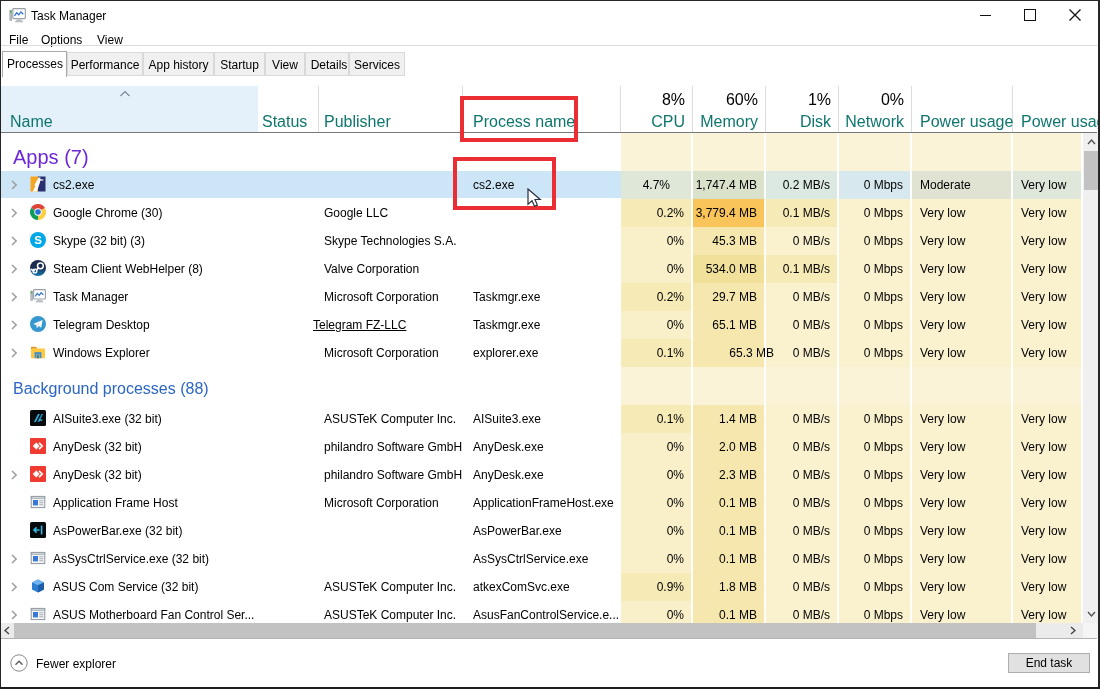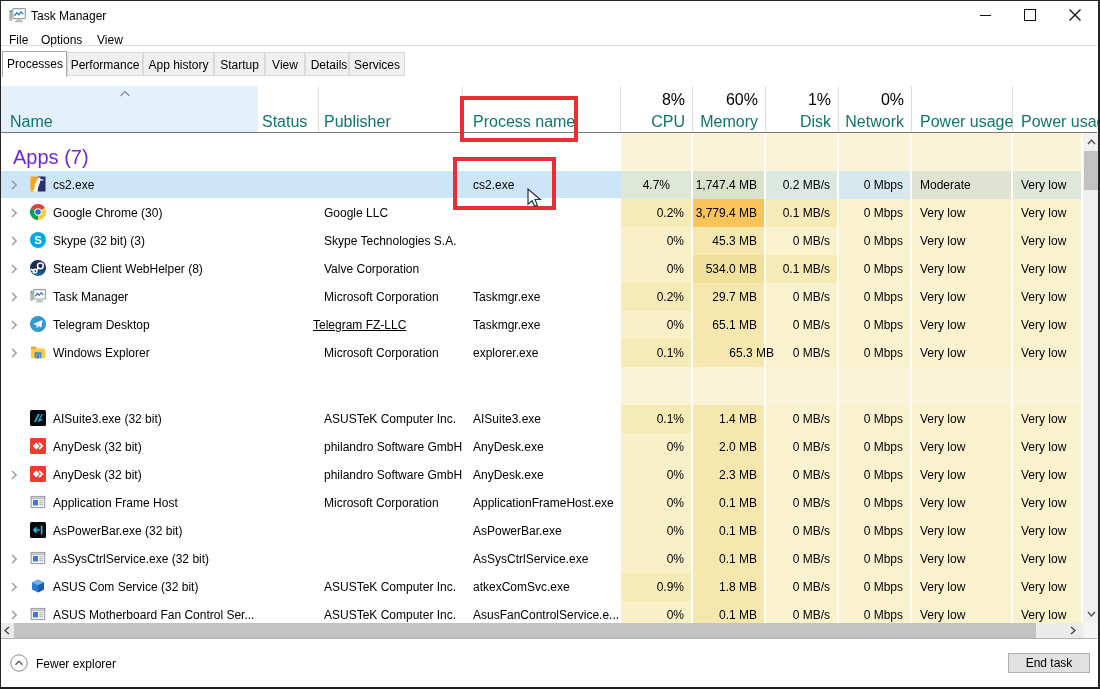--- a/index.html
+++ b/index.html
@@ -249,20 +249,21 @@
 <div class="cellnum" style="left:766px;top:346px;width:73px;">0 MB/s</div>
 <div class="cellnum" style="left:839px;top:346px;width:73px;">0 Mbps</div>
 <div class="celltxt" style="left:912px;top:346px;width:101px;">Very low</div>
 <div class="celltxt" style="left:1013px;top:346px;width:70px;">Very low</div>
 <div class="heat" style="left:621px;top:367px;width:72px;height:38px;background:#FBF3D8"></div>
 <div class="heat" style="left:693px;top:367px;width:73px;height:38px;background:#FBF3D8"></div>
 <div class="heat" style="left:766px;top:367px;width:73px;height:38px;background:#FBF3D8"></div>
 <div class="heat" style="left:839px;top:367px;width:73px;height:38px;background:#FBF3D8"></div>
 <div class="heat" style="left:912px;top:367px;width:101px;height:38px;background:#FBF3D8"></div>
 <div class="heat" style="left:1013px;top:367px;width:70px;height:38px;background:#FBF3D8"></div>
+<div class="abs" style="left:13px;top:380px;font-size:16px;color:#2B66C4">Background processes (88)</div>
 <div class="heat" style="left:621px;top:405px;width:72px;height:28px;background:#F6EAB6"></div>
 <div class="heat" style="left:693px;top:405px;width:73px;height:28px;background:#F5E7AD"></div>
 <div class="heat" style="left:766px;top:405px;width:73px;height:28px;background:#FAF1CF"></div>
 <div class="heat" style="left:839px;top:405px;width:73px;height:28px;background:#FAF1CF"></div>
 <div class="heat" style="left:912px;top:405px;width:101px;height:28px;background:#FAF1CF"></div>
 <div class="heat" style="left:1013px;top:405px;width:70px;height:28px;background:#FAF1CF"></div>
 <div class="abs" style="left:30px;top:410px;width:16px;height:16px"><svg width="16" height="16" viewBox="0 0 16 16">
         <rect width="16" height="16" rx="1.5" fill="#07090C"></rect>
         <path d="M4 12 L8 4 L9.8 4 L5.8 12 Z" fill="#2FB7E0"></path>
         <path d="M7.4 12 L11.4 4 L13.2 4 L9.2 12 Z" fill="#1888B8"></path>

